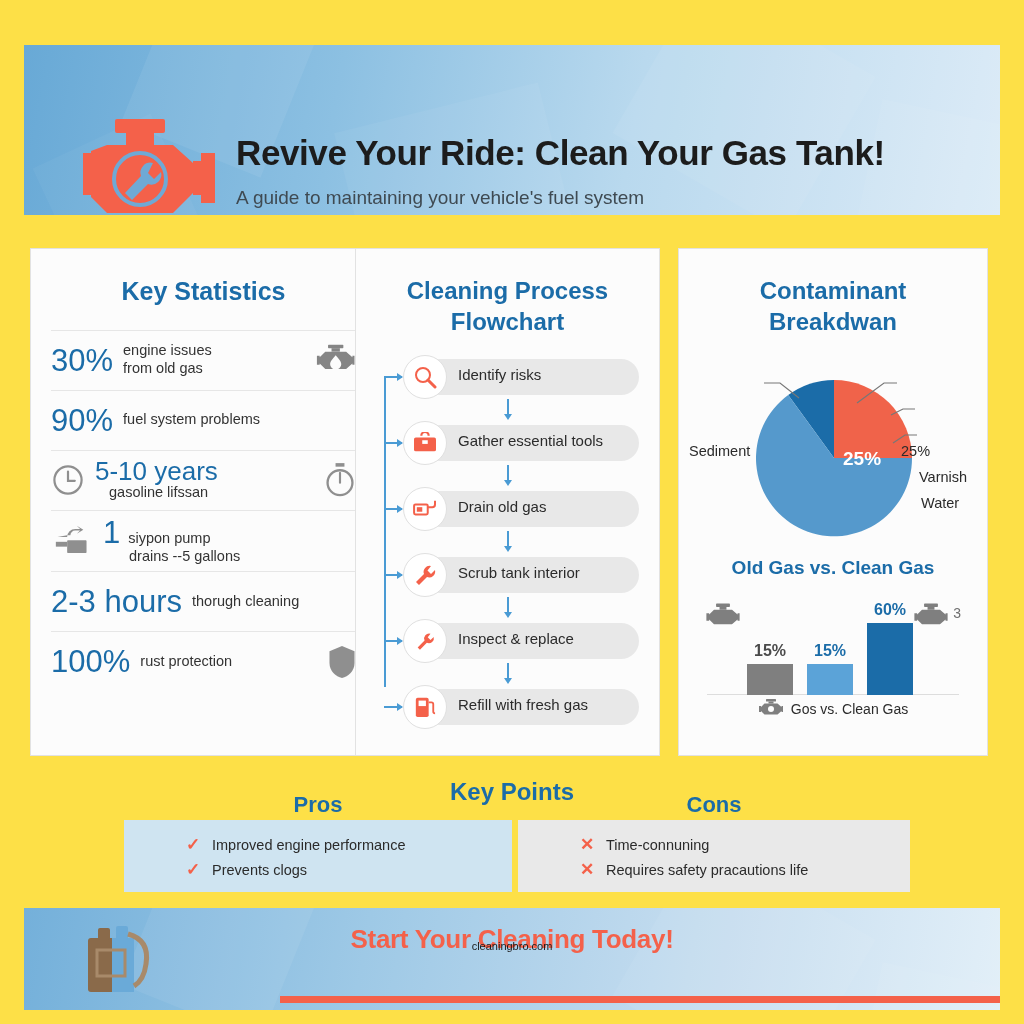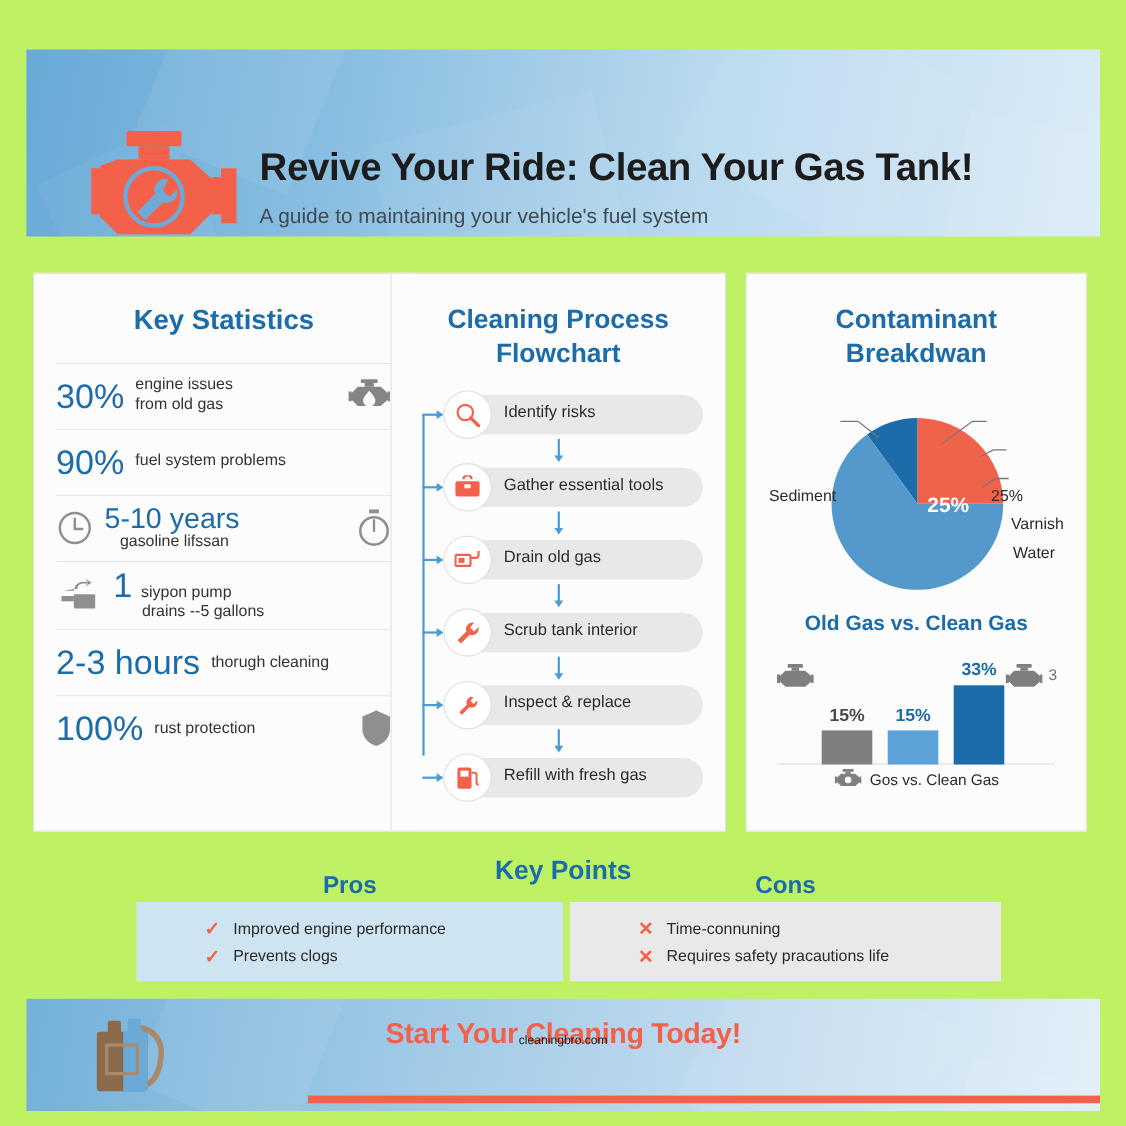--- a/index.html
+++ b/index.html
@@ -2,21 +2,21 @@
 <html><head>
 <meta charset="utf-8">
 <style>
   * { box-sizing: border-box; margin: 0; padding: 0; }
   html, body {
     width: 1024px; height: 1024px;
     background: #ffffff;
     font-family: "Liberation Sans", sans-serif;
     overflow: hidden;
   }
-  .page { position: relative; width: 1024px; height: 1024px; background: #bef264; }
+  .page { position: relative; width: 1024px; height: 1024px; background: #fde047; }
 
   
   .header {
     position: absolute; left: 24px; top: 45px; width: 976px; height: 170px;
     background: linear-gradient(100deg, #68a9d6 0%, #8cc0e2 32%, #b9d9ee 62%, #dcebf7 100%);
     overflow: hidden;
   }
   .poly { position: absolute; background: rgba(255,255,255,.07); }
   .p1 { left: 120px; top: -40px; width: 150px; height: 150px; transform: rotate(22deg); }
   .p2 { left: 330px; top: 60px; width: 210px; height: 190px; transform: rotate(-14deg); background: rgba(255,255,255,.05); }
@@ -344,21 +344,21 @@
         <path d="M155 115 L109.2 52.1 A78 78 0 0 1 155 37 Z" fill="#1b6ca8"></path>
 
         <path d="M155 115 L233 115 A78 78 0 1 1 109.2 52.1 Z" fill="#5599cc"></path>
 
         <path d="M120 55 L101 40 L85 40" fill="none" stroke="#777" stroke-width="1.2"></path>
         <path d="M178 60 L205 40 L218 40" fill="none" stroke="#777" stroke-width="1.2"></path>
         <path d="M212 72 L224 66 L236 66" fill="none" stroke="#777" stroke-width="1.2"></path>
         <path d="M214 100 L226 92 L238 92" fill="none" stroke="#777" stroke-width="1.2"></path>
         <text x="164" y="122" fill="#ffffff" font-size="19" font-weight="bold" font-family="Liberation Sans, sans-serif">25%</text>
       </svg>
-      <div class="pie-label" style="left:20px; top:100px;">Sediment</div>
+      <div class="pie-label" style="left:10px; top:100px;">Sediment</div>
       <div class="pie-label" style="left:222px; top:100px;">25%</div>
       <div class="pie-label" style="left:240px; top:126px;">Varnish</div>
       <div class="pie-label" style="left:242px; top:152px;">Water</div>
     </div>
 
     <div class="bar-title">Old Gas vs. Clean Gas</div>
     <div class="bars">
       <svg width="36" height="26" viewBox="0 0 52 36" style="position:absolute;left:4px;top:8px;">
         <rect x="16" y="0" width="20" height="5" rx="1" fill="#7f7f7f"></rect>
         <rect x="21" y="5" width="10" height="4" fill="#7f7f7f"></rect>
@@ -375,21 +375,21 @@
 
       <div class="bar-item" style="left:46px;">
         <div class="bar-val" style="color:#4a4a4a;">15%</div>
         <div class="bar-rect" style="height:31px;background:#7f7f7f;"></div>
       </div>
       <div class="bar-item" style="left:106px;">
         <div class="bar-val" style="color:#1b6ca8;">15%</div>
         <div class="bar-rect" style="height:31px;background:#5ba3d8;"></div>
       </div>
       <div class="bar-item" style="left:166px;">
-        <div class="bar-val" style="color:#1b6ca8;">33%</div>
+        <div class="bar-val" style="color:#1b6ca8;">60%</div>
         <div class="bar-rect" style="height:72px;background:#1b6ca8;"></div>
       </div>
 
       <div class="bar-foot">
         <svg width="26" height="20" viewBox="0 0 52 40">
           <rect x="16" y="0" width="20" height="5" rx="1" fill="#7f7f7f"></rect>
           <rect x="21" y="5" width="10" height="4" fill="#7f7f7f"></rect>
           <path d="M13 9 H39 L47 16 V14 H50 V26 H47 V24 L39 31 H13 L6 24 V26 H2 V14 H6 V16 Z" fill="#7f7f7f"></path>
           <circle cx="26" cy="20" r="6" fill="#fcfcfc"></circle>
         </svg>

